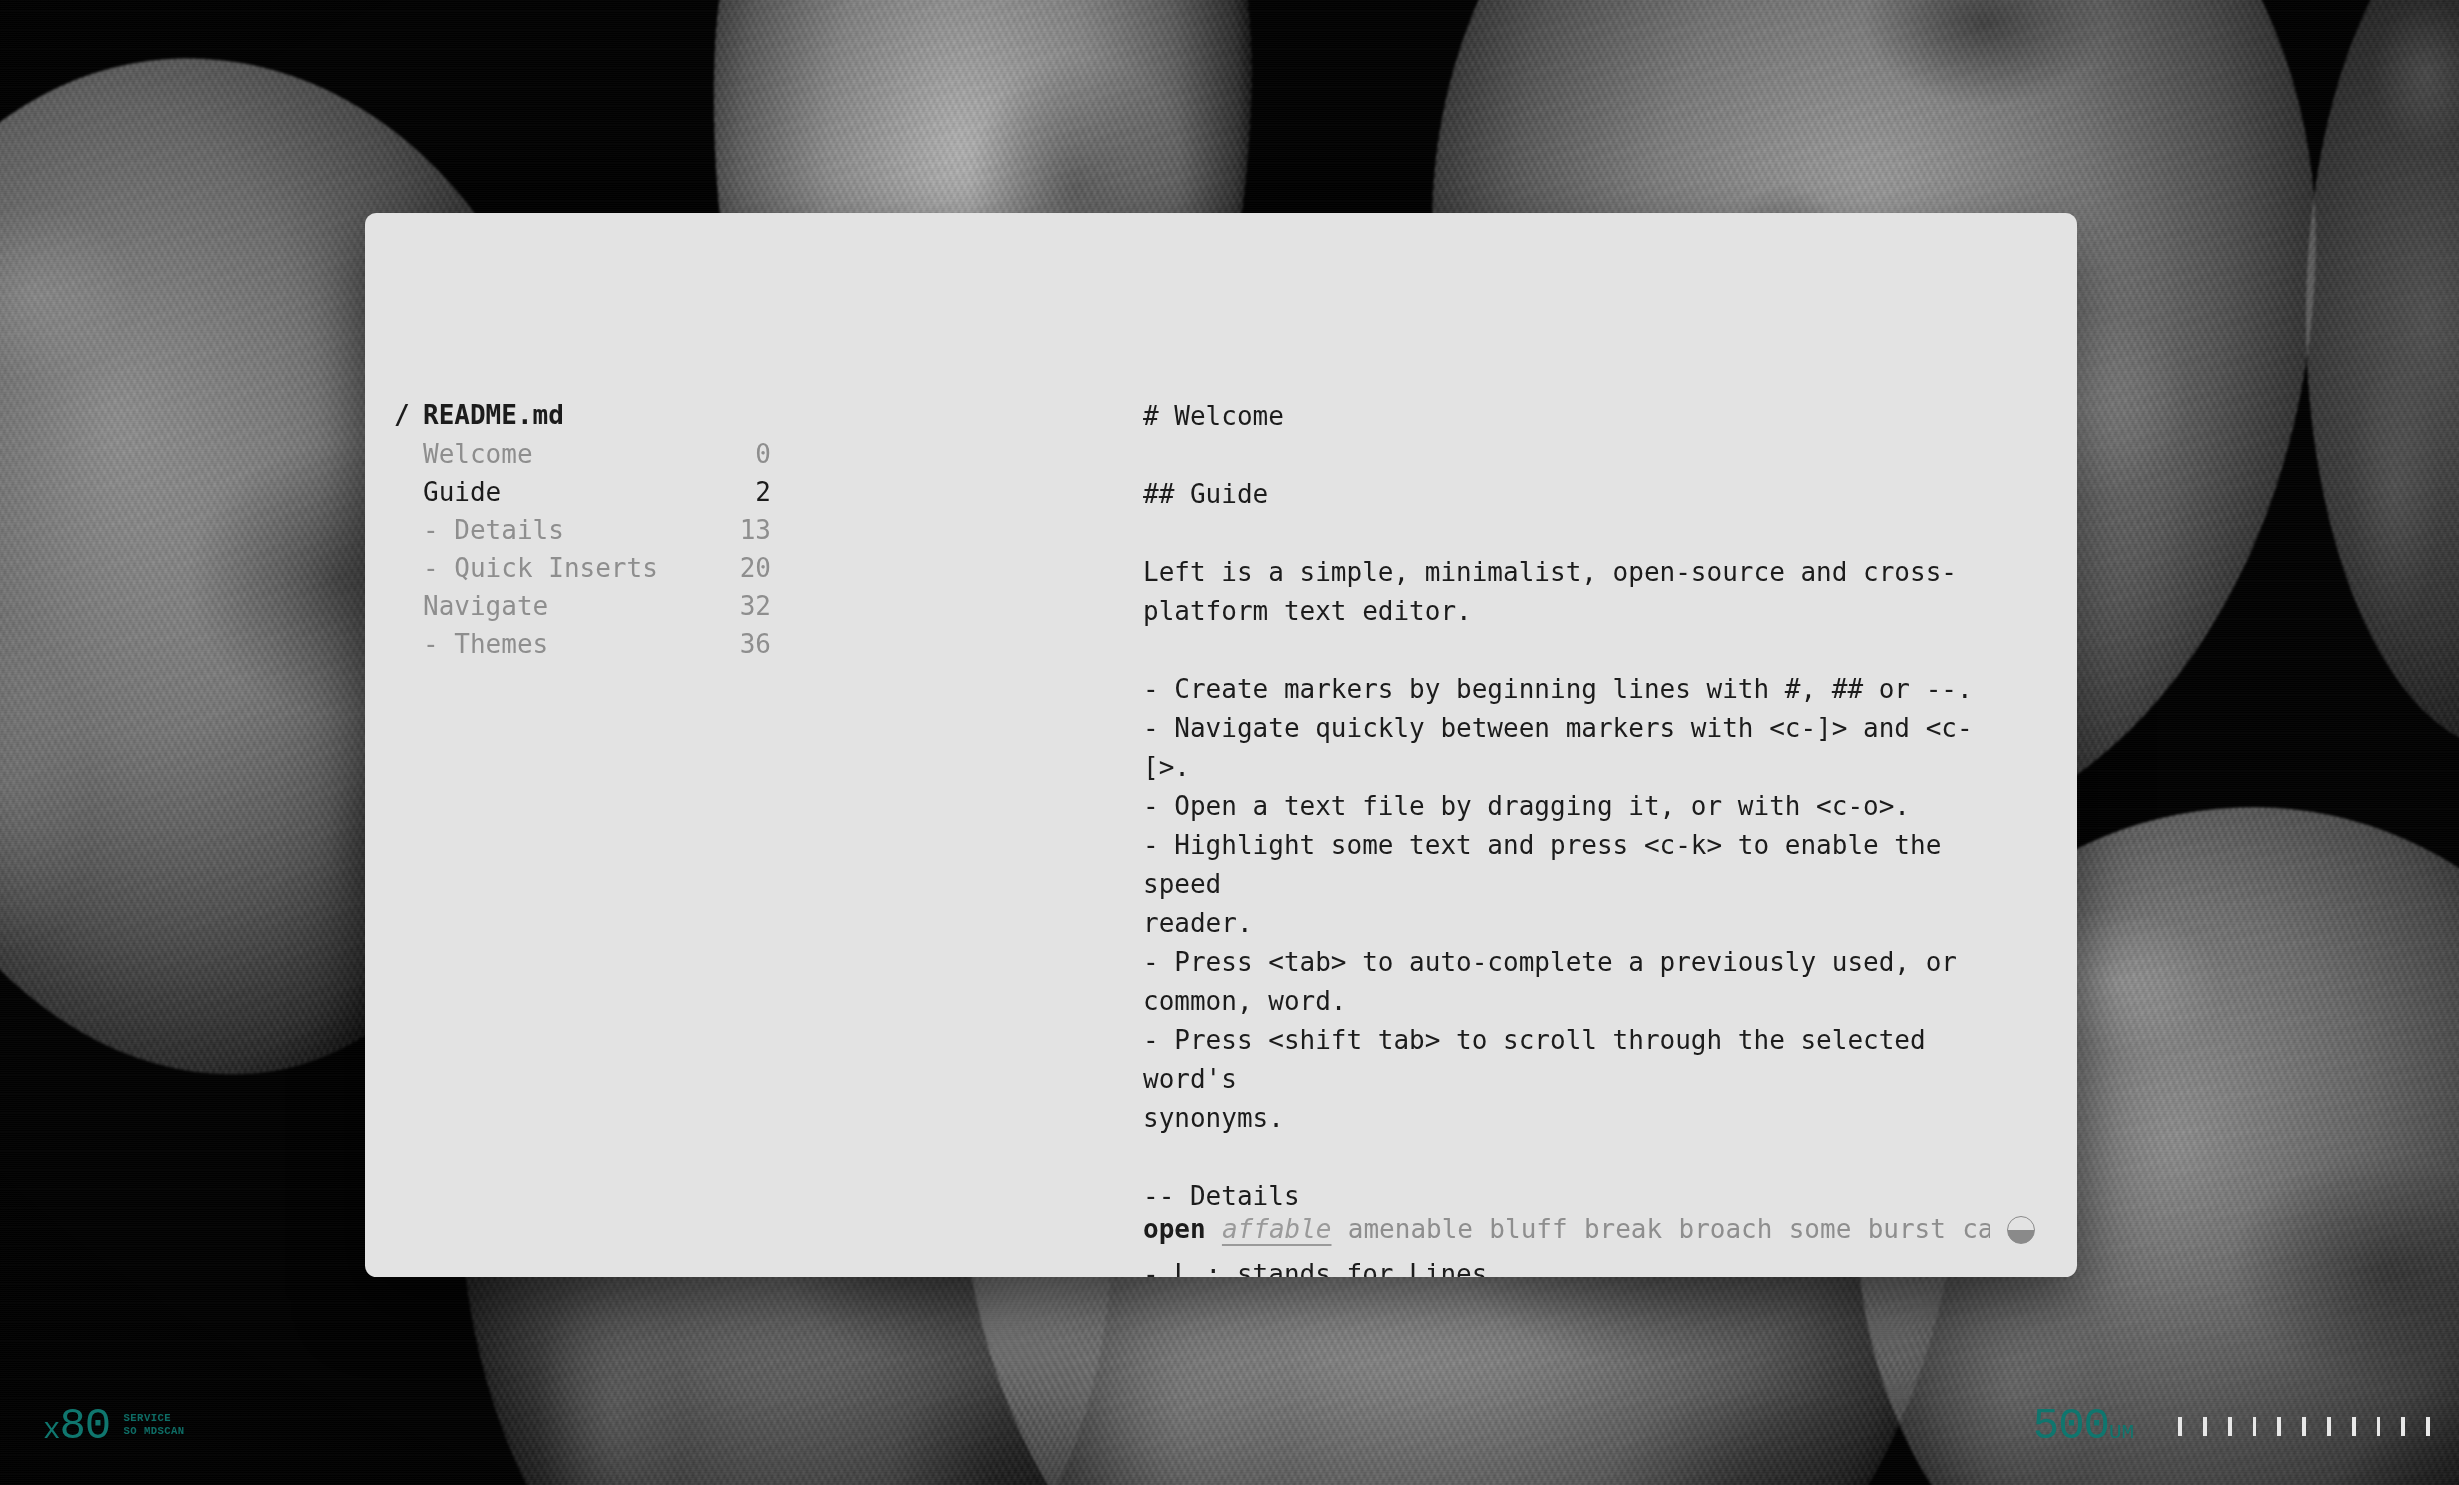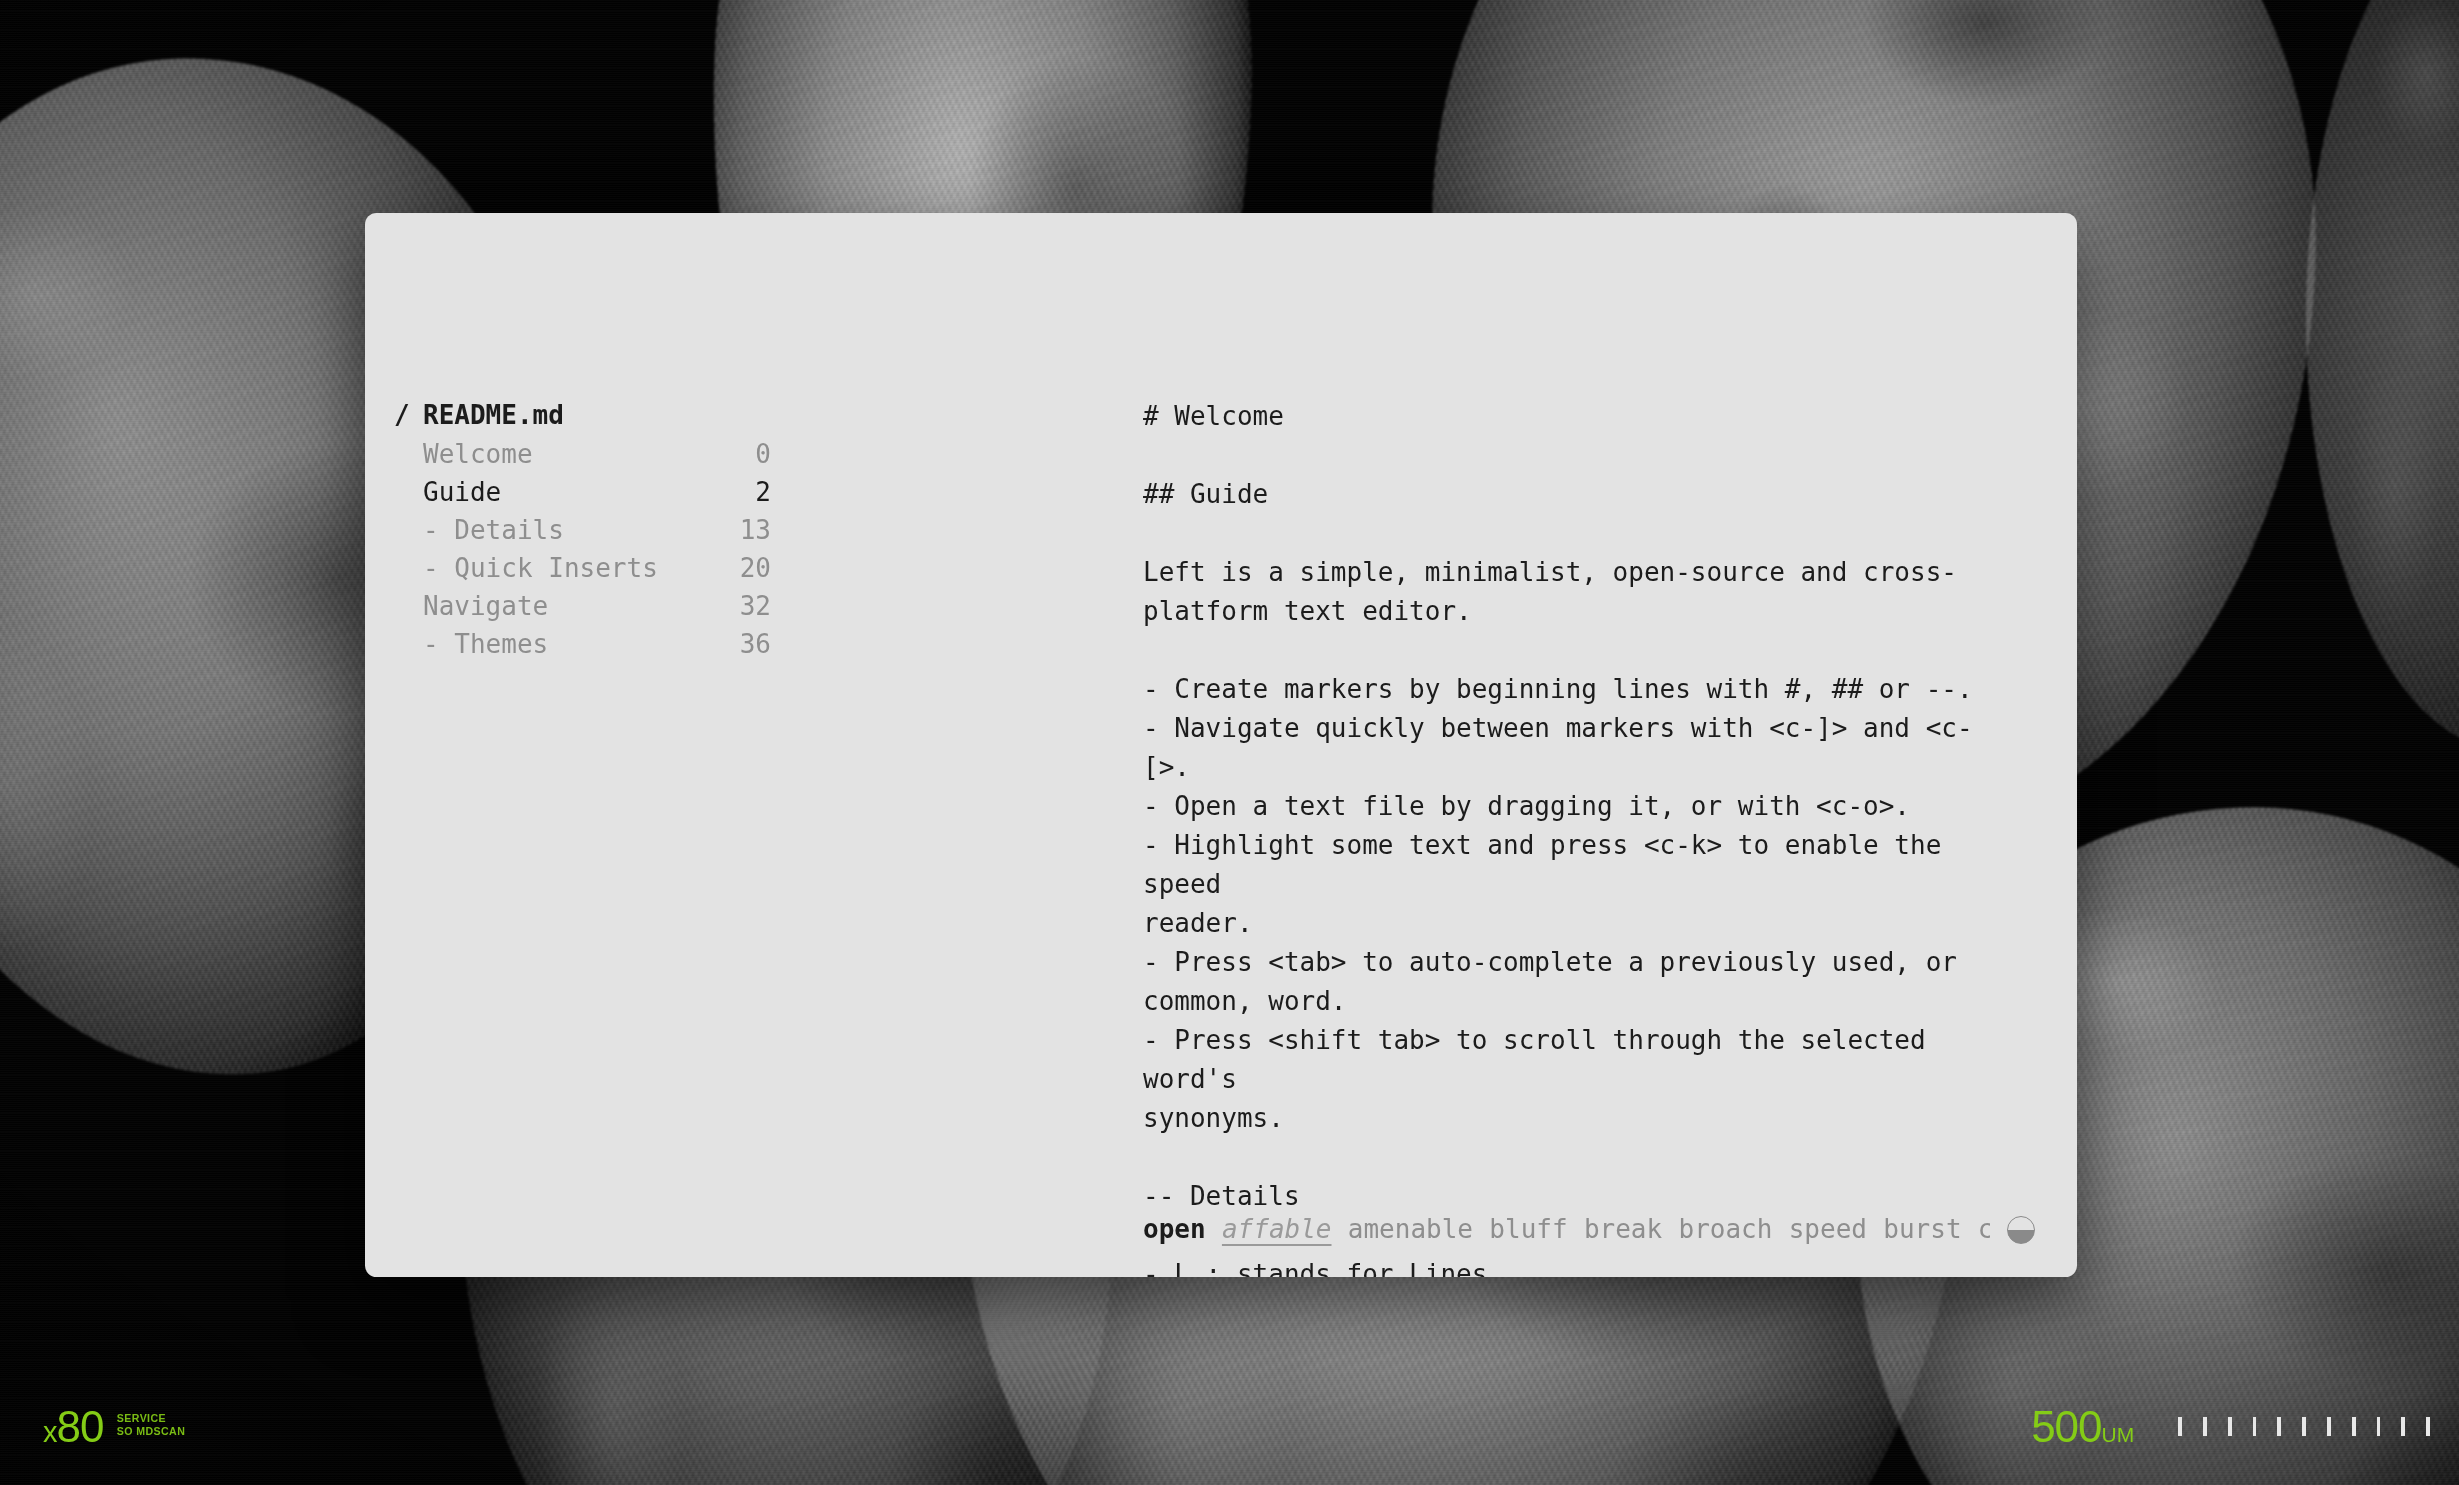--- a/index.html
+++ b/index.html
@@ -114,21 +114,21 @@
     pointer-events:none;
   }
   .bg-grain{
     position:absolute; inset:0;
     background:
       repeating-linear-gradient(0deg, rgba(255,255,255,.018) 0 1px, rgba(0,0,0,.018) 1px 1.9px);
     pointer-events:none;
   }
 
   
-  .hud{ position:absolute; color:#84cc16; font-family:Liberation Sans, sans-serif; }
+  .hud{ position:absolute; color:#0f766e; font-family:Liberation Mono, monospace; }
 
   .hud-left{ left:43px; bottom:40px; display:flex; align-items:flex-end; gap:13.4px; }
   .hud-mag{ font-size:44px; font-weight:400; letter-spacing:-1px; line-height:.85; }
   .hud-mag .x{ font-size:29px; }
   .hud-sub{ font-size:10.6px; font-weight:700; line-height:1.25; letter-spacing:0.4px; padding-bottom:6.7px; opacity:.92; }
 
   .hud-right{ right:29px; bottom:40px; display:flex; align-items:flex-end; gap:44px; }
   .hud-scale-label{ font-size:44px; font-weight:400; letter-spacing:-1px; line-height:.85;margin-top:39px; }
   .hud-scale-label .um{ font-size:21px; letter-spacing:0px; }
   .hud-ticks{ display:flex; gap:21px; padding-bottom:8.6px; }
@@ -281,21 +281,21 @@
 synonyms.</div><div class="blank"></div><div class="ln">-- Details</div><div class="blank"></div><div class="ln">- L : stands for Lines.</div></div>
 
       <div class="acbar">
         <div class="words" id="ac-words">
             <span class="w-current">open</span>
             <span class="w-sel">affable</span>
             <span class="w">amenable</span>
             <span class="w">bluff</span>
             <span class="w">break</span>
             <span class="w">broach</span>
-            <span class="w">speed</span>
+            <span class="w">some</span>
             <span class="w">burst</span>
             <span class="w">candid</span>
           </div>
         <div class="theme-toggle"></div>
       </div>
 
     </div>
   </div>
 
 </div>

